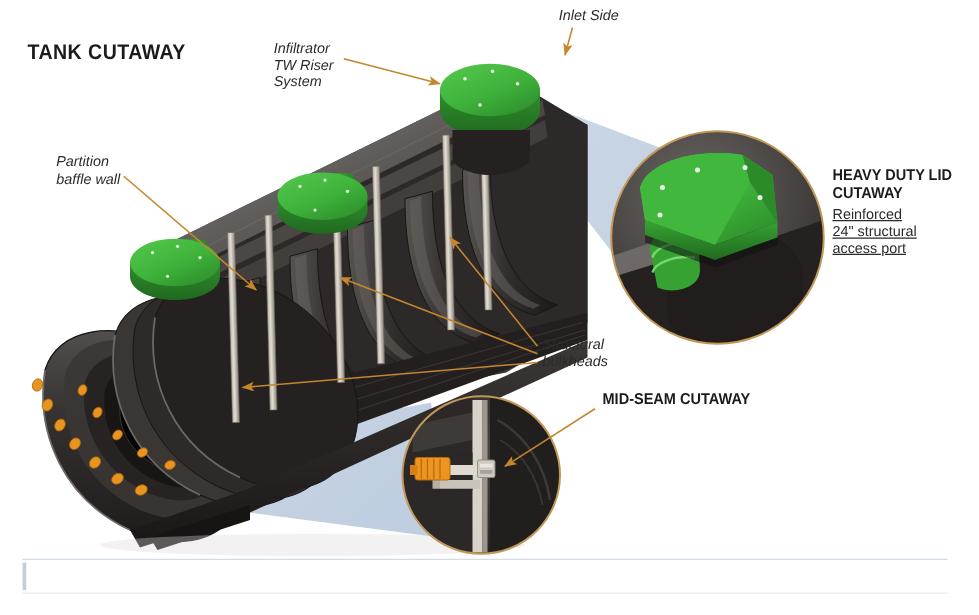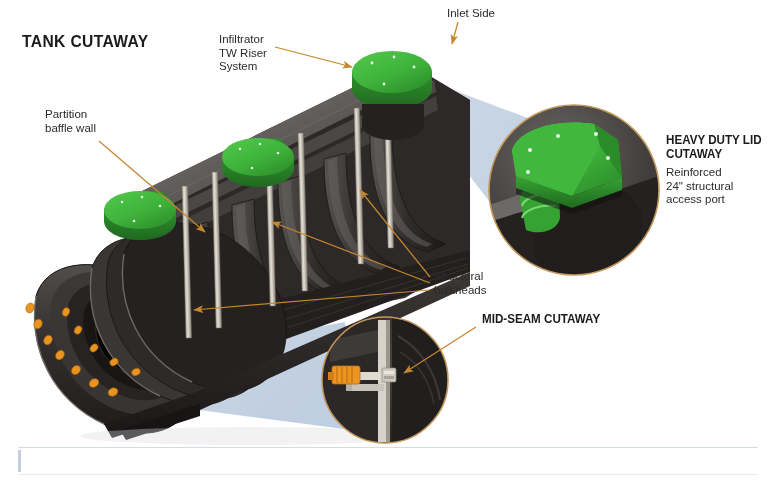--- a/index.html
+++ b/index.html
@@ -33,40 +33,42 @@
     transform: scaleX(0.92);
     transform-origin: left center;
   }
 
   
   .callout {
     font-size: 11.5px;
     line-height: 13.5px;
     color: #2b2b2b;
     white-space: pre-line;
+    font-style: italic;
   }
   #lbl-infiltrator { left: 219px; top: 33px; }
   #lbl-inlet       { left: 447px; top: 7px; }
-  #lbl-partition   { left: 45px;  top: 108px; }
+  #lbl-partition   { left: 45px;  top: 124px; }
   #lbl-structural  { left: 434px; top: 270px; }
 
   
   .inset-head {
     font-size: 12.5px;
     font-weight: bold;
     line-height: 14px;
     color: #1b1b1b;
     transform: scaleX(0.93);
     transform-origin: left center;
   }
   .inset-body {
     font-size: 11.5px;
     line-height: 13.5px;
     color: #2b2b2b;
     white-space: pre-line;
+    text-decoration: underline;
   }
   #heavy-head { left: 666px; top: 133px; width: 120px; }
   #heavy-body { left: 666px; top: 166px; width: 118px; }
   #mid-head   { left: 482px; top: 312px; width: 230px; }
   #mid-body   { left: 482px; top: 330px; width: 240px; }
 
   
   #footer-rule {
     left: 18px; top: 447px;
     width: 740px; height: 1px;

